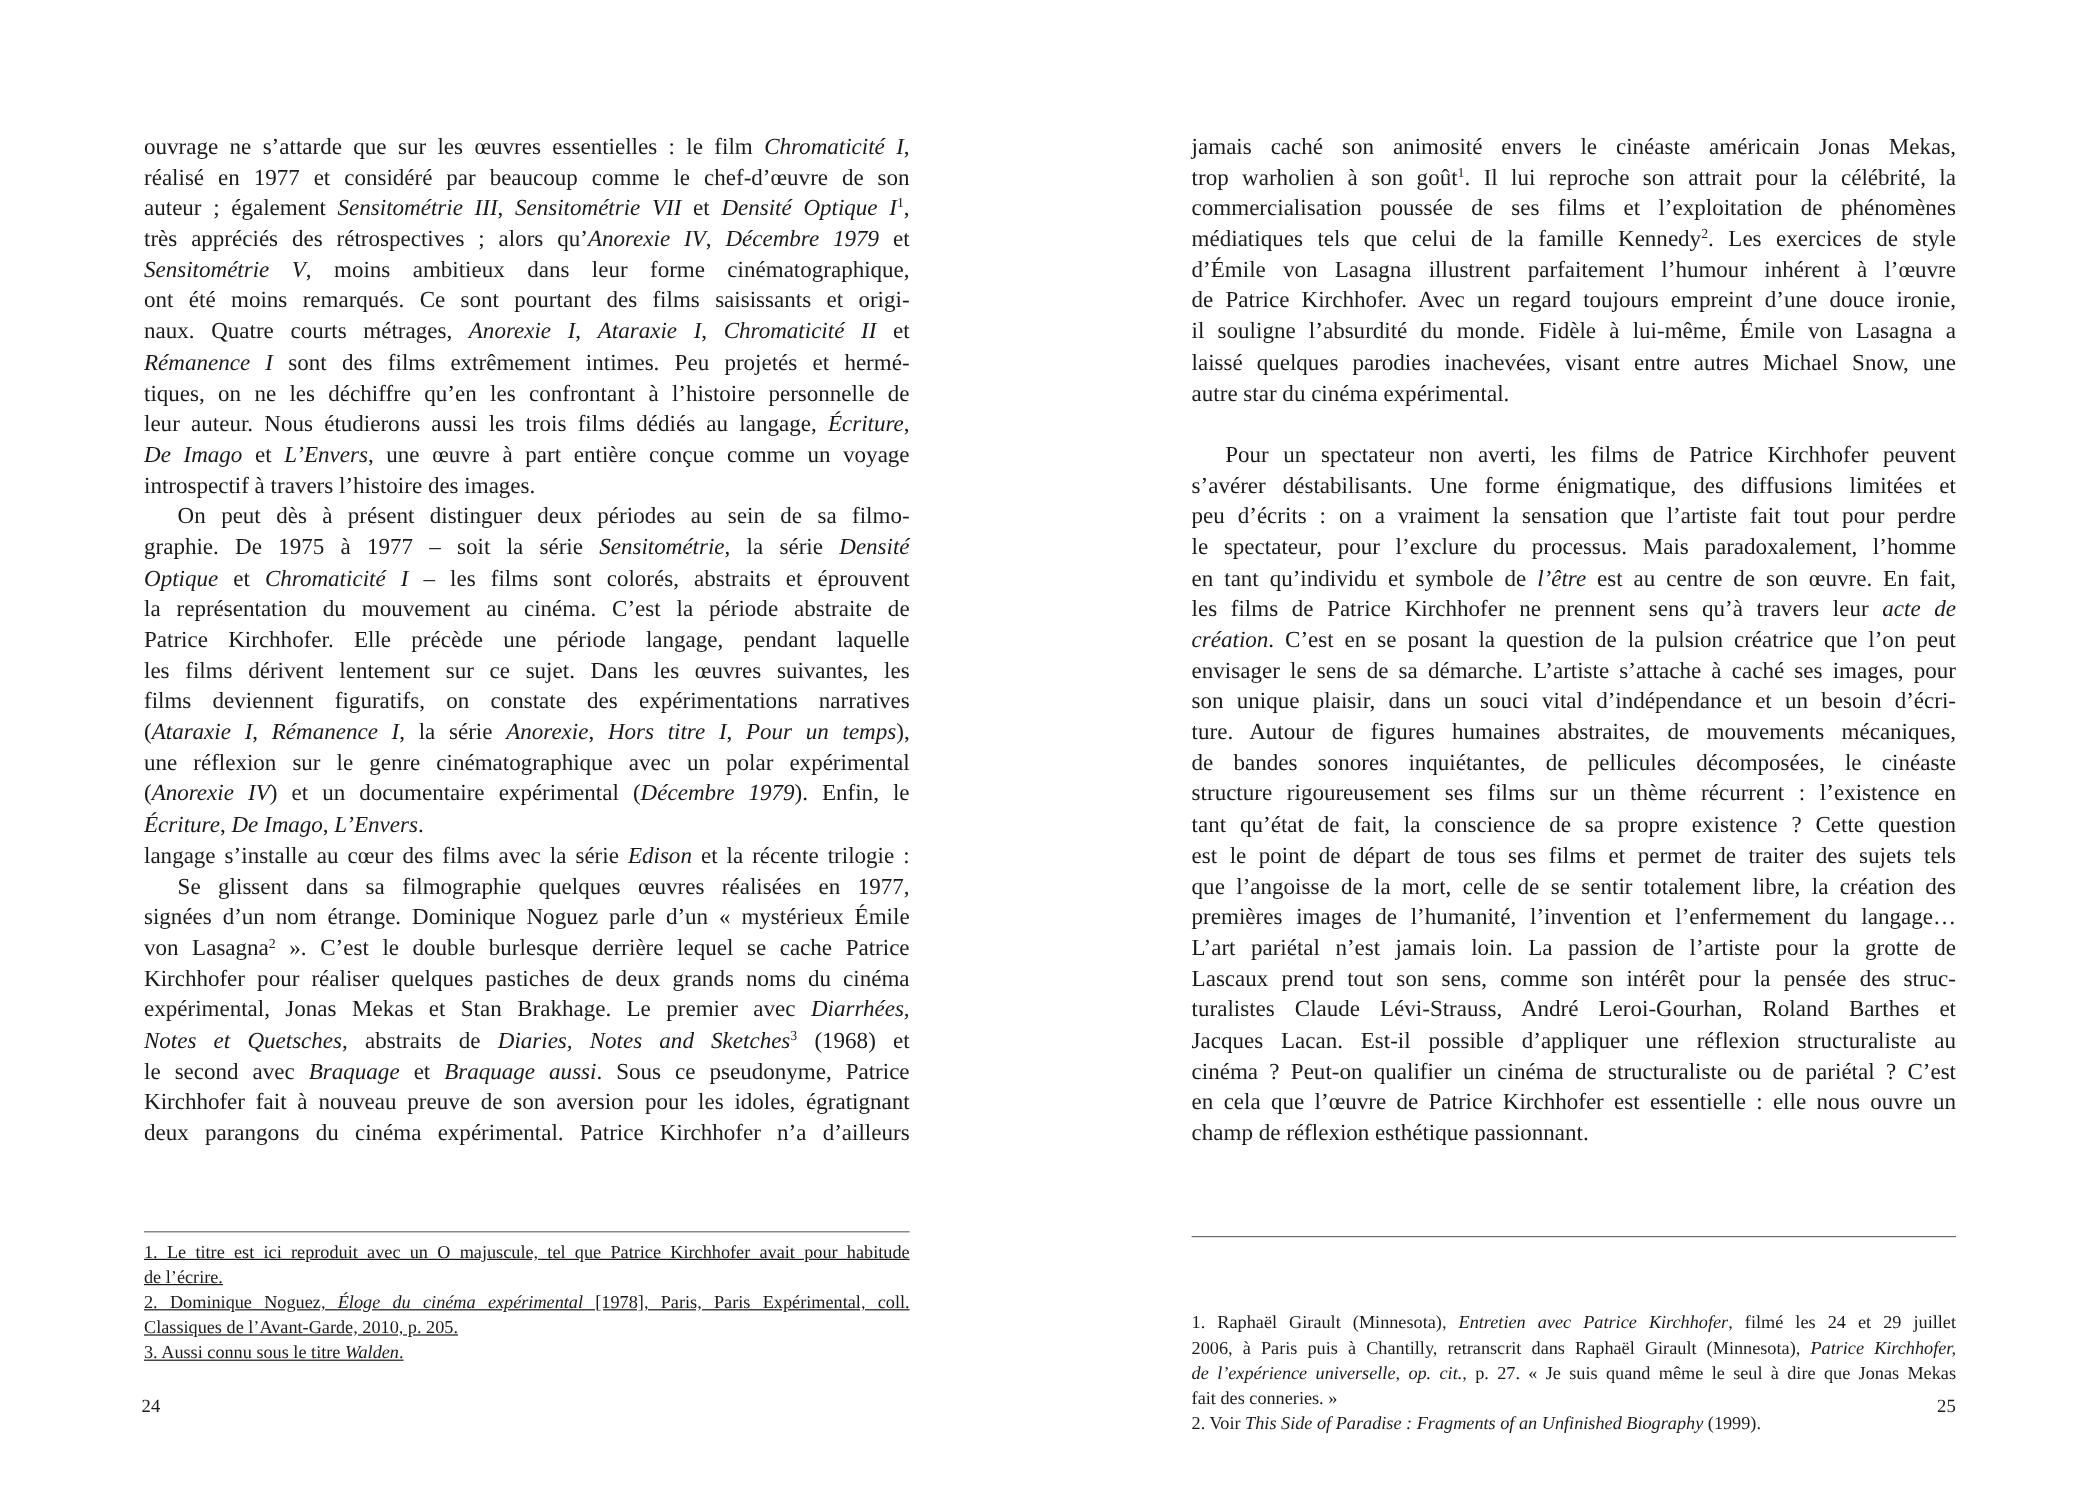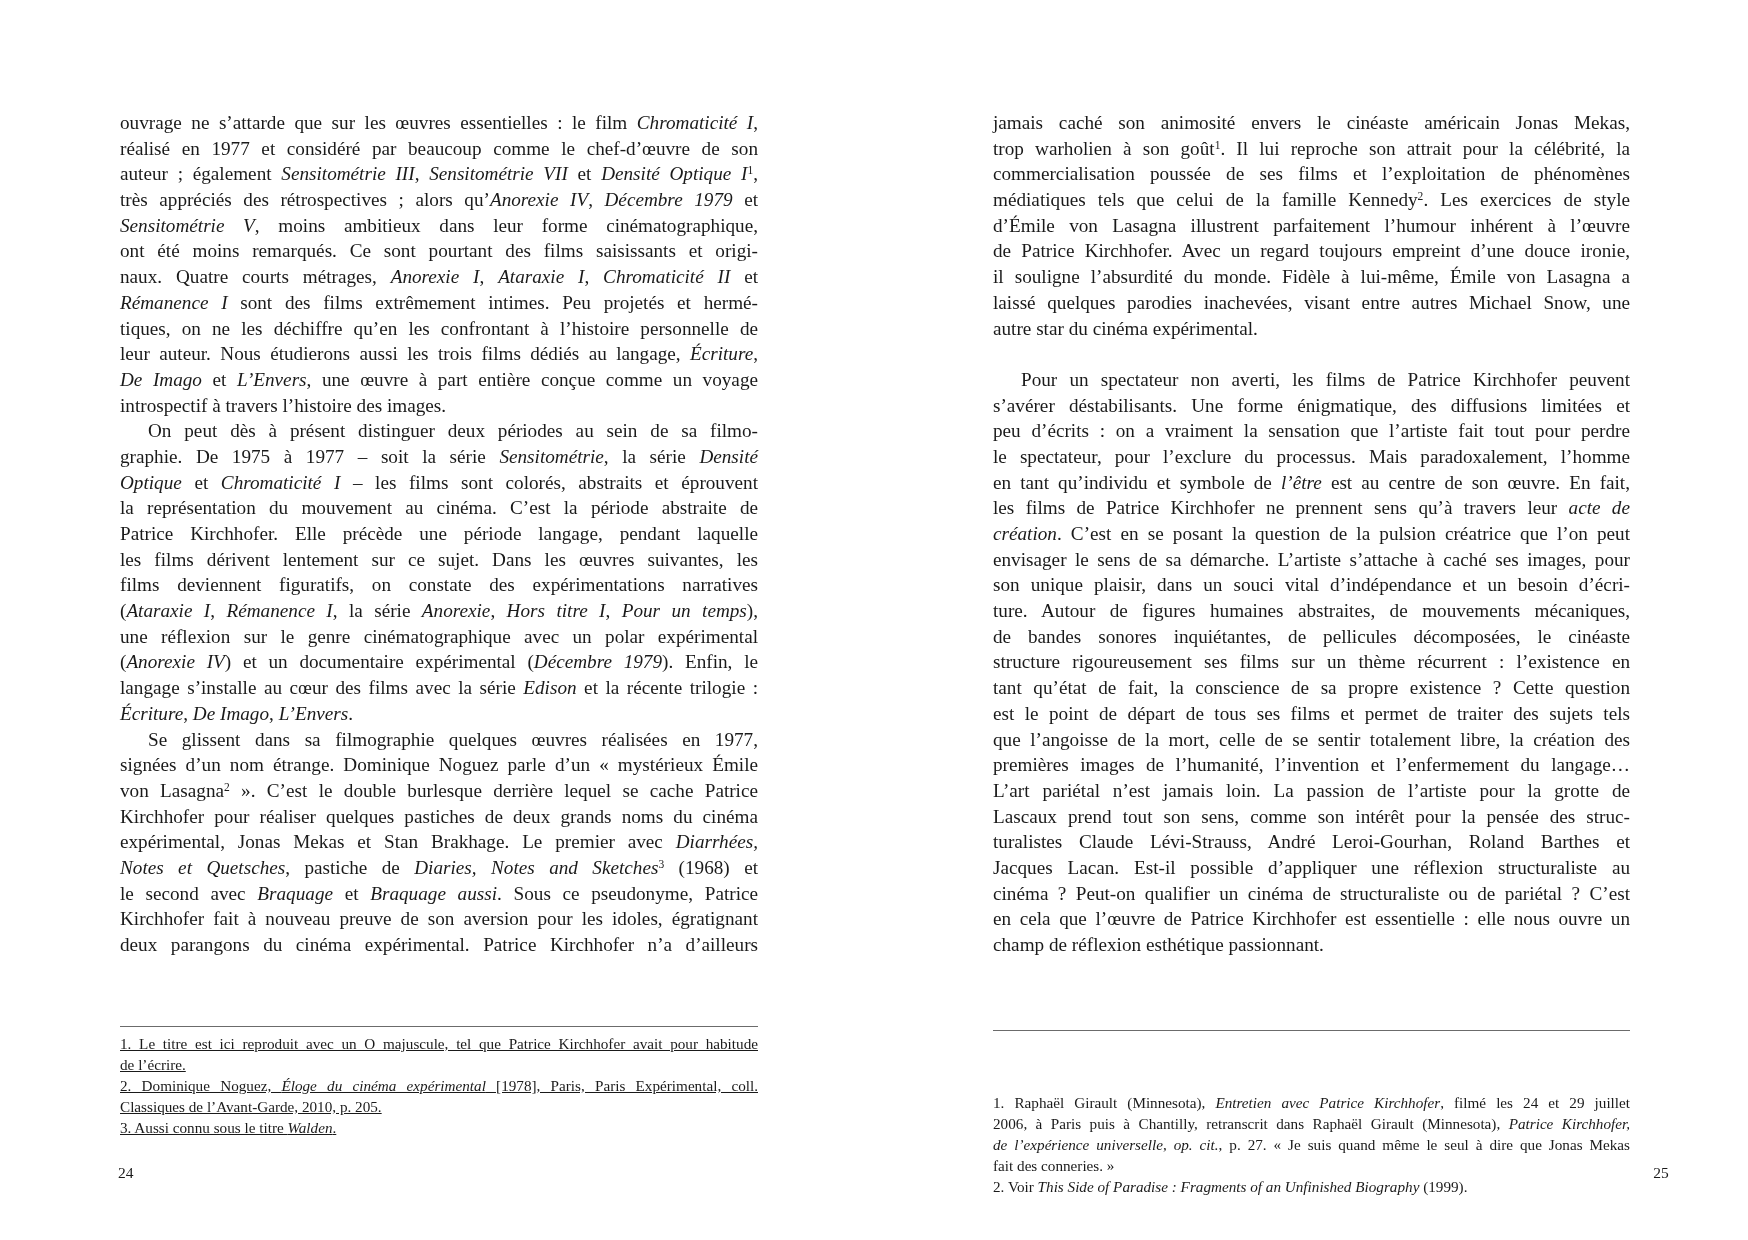--- a/index.html
+++ b/index.html
@@ -22,21 +22,21 @@
   .page-left .fn-rule { left: 120px; width: 638px; top: 1026px; }
   .page-right .fn-rule { left: 119px; width: 637px; top: 1030px; }
   .footnotes { position: absolute; }
   .page-left .footnotes { left: 120px; width: 638px; top: 1033px; text-decoration: underline; }
   .page-right .footnotes { left: 119px; width: 637px; top: 1092px; }
   .fn-line { display: block; height: 21px; line-height: 21px; font-size: 15.2px;
              white-space: nowrap; text-align: justify; text-align-last: justify; }
   .fn-line.last { text-align-last: left; }
   .folio { position: absolute; top: 1163px; font-size: 15.5px; line-height: 20px; }
   .page-left .folio { left: 118px; }
-  .page-right .folio { left: 779px; width: 16px; text-align: center; }
+  .page-right .folio { left: 740px; width: 16px; text-align: center; }
 </style>
 </head>
 <body>
 
 <div class="page page-left">
   <div class="body-col">
       <span class="line"><span>ouvrage ne s’attarde que sur les œuvres essentielles : le film </span><i>Chromaticité I</i><span>,</span></span>
       <span class="line"><span>réalisé en 1977 et considéré par beaucoup comme le chef-d’œuvre de son</span></span>
       <span class="line"><span>auteur ; également </span><i>Sensitométrie III</i><span>, </span><i>Sensitométrie VII</i><span> et </span><i>Densité Optique I</i><sup>1</sup><span>,</span></span>
       <span class="line"><span>très appréciés des rétrospectives ; alors qu’</span><i>Anorexie IV</i><span>, </span><i>Décembre 1979</i><span> et</span></span>
@@ -51,28 +51,28 @@
       <span class="line indent"><span>On peut dès à présent distinguer deux périodes au sein de sa filmo-</span></span>
       <span class="line"><span>graphie. De 1975 à 1977 – soit la série </span><i>Sensitométrie</i><span>, la série </span><i>Densité</i></span>
       <span class="line"><i>Optique</i><span> et </span><i>Chromaticité I</i><span> – les films sont colorés, abstraits et éprouvent</span></span>
       <span class="line"><span>la représentation du mouvement au cinéma. C’est la période abstraite de</span></span>
       <span class="line"><span>Patrice Kirchhofer. Elle précède une période langage, pendant laquelle</span></span>
       <span class="line"><span>les films dérivent lentement sur ce sujet. Dans les œuvres suivantes, les</span></span>
       <span class="line"><span>films deviennent figuratifs, on constate des expérimentations narratives</span></span>
       <span class="line"><span>(</span><i>Ataraxie I</i><span>, </span><i>Rémanence I</i><span>, la série </span><i>Anorexie</i><span>, </span><i>Hors titre I</i><span>, </span><i>Pour un temps</i><span>),</span></span>
       <span class="line"><span>une réflexion sur le genre cinématographique avec un polar expérimental</span></span>
       <span class="line"><span>(</span><i>Anorexie IV</i><span>) et un documentaire expérimental (</span><i>Décembre 1979</i><span>). Enfin, le</span></span>
+      <span class="line last"><i>Écriture</i><span>, </span><i>De Imago</i><span>, </span><i>L’Envers</i><span>.</span></span>
       <span class="line"><span>langage s’installe au cœur des films avec la série </span><i>Edison</i><span> et la récente trilogie :</span></span>
-      <span class="line last"><i>Écriture</i><span>, </span><i>De Imago</i><span>, </span><i>L’Envers</i><span>.</span></span>
       <span class="line indent"><span>Se glissent dans sa filmographie quelques œuvres réalisées en 1977,</span></span>
       <span class="line"><span>signées d’un nom étrange. Dominique Noguez parle d’un « mystérieux Émile</span></span>
       <span class="line"><span>von Lasagna</span><sup>2</sup><span> ». C’est le double burlesque derrière lequel se cache Patrice</span></span>
       <span class="line"><span>Kirchhofer pour réaliser quelques pastiches de deux grands noms du cinéma</span></span>
       <span class="line"><span>expérimental, Jonas Mekas et Stan Brakhage. Le premier avec </span><i>Diarrhées,</i></span>
-      <span class="line"><i>Notes et Quetsches</i><span>, pastiche de </span><i>Diaries, Notes and Sketches</i><sup>3</sup><span> (1968) et</span></span>
+      <span class="line"><i>Notes et Quetsches</i><span>, abstraits de </span><i>Diaries, Notes and Sketches</i><sup>3</sup><span> (1968) et</span></span>
       <span class="line"><span>le second avec </span><i>Braquage</i><span> et </span><i>Braquage aussi</i><span>. Sous ce pseudonyme, Patrice</span></span>
       <span class="line"><span>Kirchhofer fait à nouveau preuve de son aversion pour les idoles, égratignant</span></span>
       <span class="line"><span>deux parangons du cinéma expérimental. Patrice Kirchhofer n’a d’ailleurs</span></span>
     </div>
   <div class="fn-rule"></div>
   <div class="footnotes">
       <span class="fn-line"><span>1. Le titre est ici reproduit avec un O majuscule, tel que Patrice Kirchhofer avait pour habitude</span></span>
       <span class="fn-line last"><span>de l’écrire.</span></span>
       <span class="fn-line"><span>2. Dominique Noguez, </span><i>Éloge du cinéma expérimental</i><span> [1978], Paris, Paris Expérimental, coll.</span></span>
       <span class="fn-line last"><span>Classiques de l’Avant-Garde, 2010, p. 205.</span></span>

